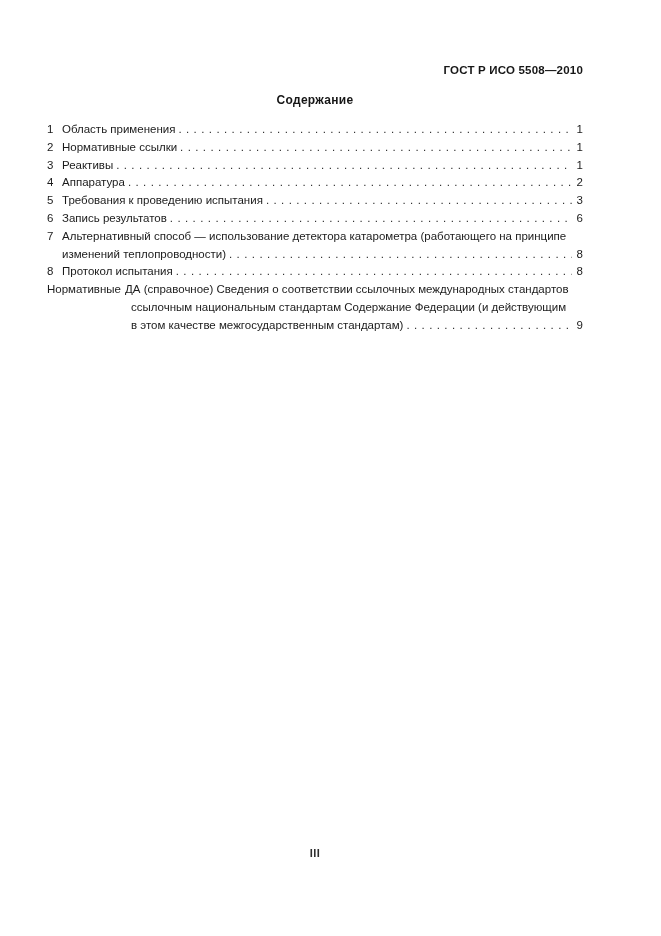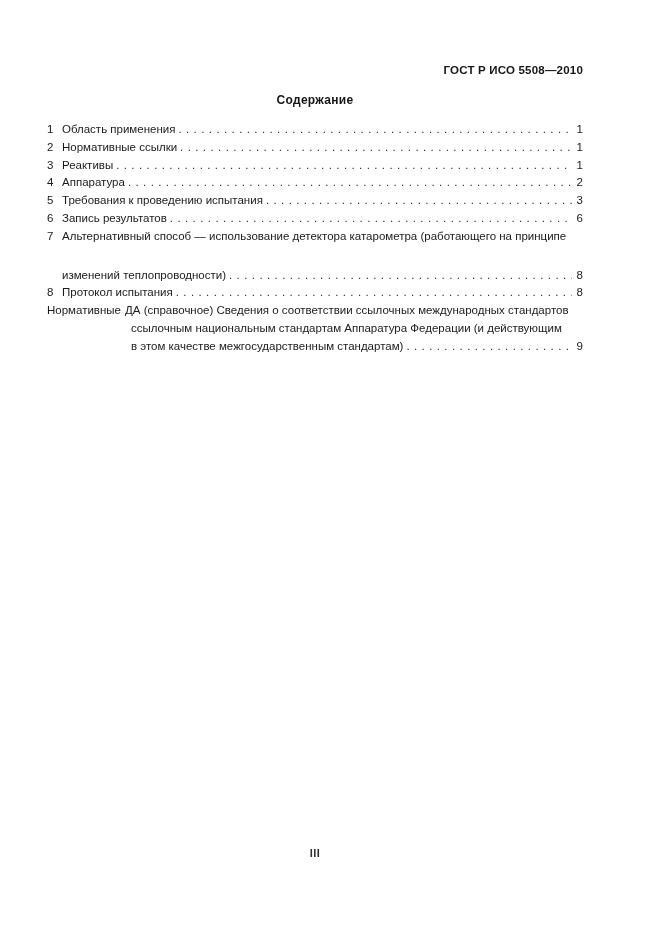--- a/index.html
+++ b/index.html
@@ -65,21 +65,21 @@
     content: ". . . . . . . . . . . . . . . . . . . . . . . . . . . . . . . . . . . . . . . . . . . . . . . . . . . . . . . . . . . . . . . . . . . . . . . . . . . . . . . .";
     letter-spacing: 0.6px;
     color: #2a2a2a;
   }
   .toc-page {
     flex: none;
     margin-left: 4px;
     min-width: 7px;
     text-align: right;
   }
-  .cont-15 { padding-left: 15px; margin-top: 21px; }
+  .cont-15 { padding-left: 15px; }
   .cont-84 { padding-left: 84px; }
   .appendix-label {
     flex: none;
     width: 78px;
   }
   .sheet-number {
     position: absolute;
     top: 847px;
     left: 47px;
     right: 78px;
@@ -160,21 +160,21 @@
       <span class="toc-leader"></span>
       <span class="toc-page">8</span>
     </div>
 
     <div class="toc-row">
       <span class="appendix-label">Нормативные</span>
       <span class="toc-title">ДА (справочное) Сведения о соответствии ссылочных международных стандартов</span>
     </div>
 
     <div class="toc-row cont-84">
-      <span class="toc-title">ссылочным национальным стандартам Аппаратура Федерации (и действующим</span>
+      <span class="toc-title">ссылочным национальным стандартам Содержание Федерации (и действующим</span>
     </div>
 
     <div class="toc-row cont-84">
       <span class="toc-title">в этом качестве межгосударственным стандартам)</span>
       <span class="toc-leader"></span>
       <span class="toc-page">9</span>
     </div>
 
   </div>
 

